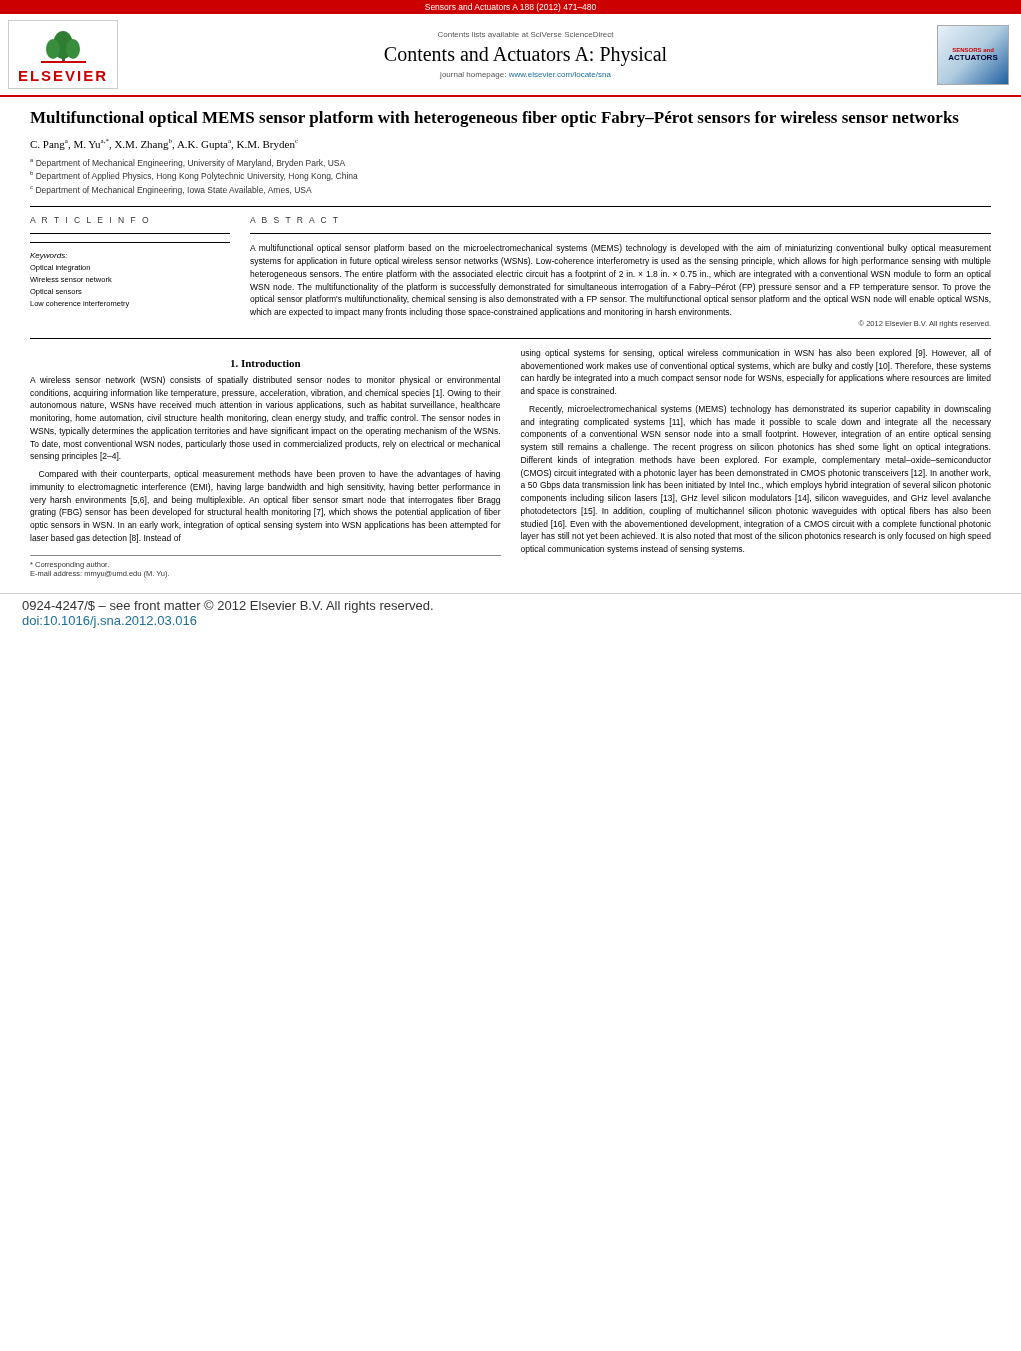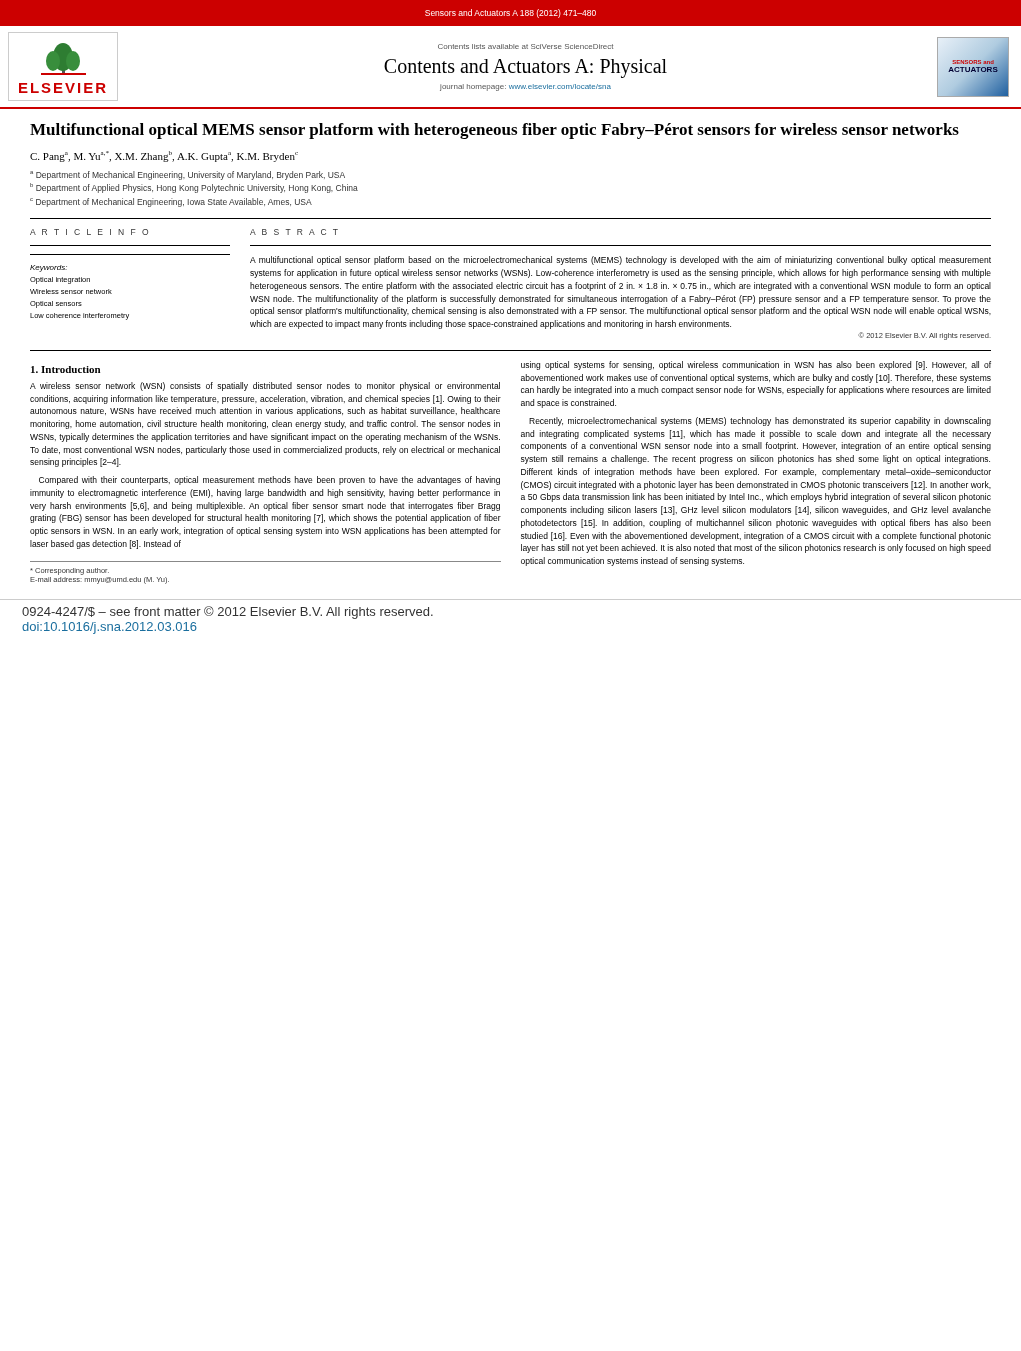--- a/index.html
+++ b/index.html
@@ -11,21 +11,21 @@
       width: 1021px;
       min-height: 1351px;
     }
 
     
     .top-bar {
       background: #c00;
       color: #fff;
       text-align: center;
       font-size: 8.5px;
-      padding: 8px 0;
+      padding: 2px 0;
       font-family: Arial, sans-serif;
     }
 
     
     .journal-header {
       display: flex;
       align-items: stretch;
       border-bottom: 2px solid #c00;
       padding: 6px 8px;
     }
@@ -211,21 +211,22 @@
     }
     .body-left, .body-right {
       flex: 1;
     }
 
     .section-title {
       font-size: 11px;
       font-weight: bold;
       font-family: "Times New Roman", serif;
       margin-bottom: 5px;
-      margin-top: 4px;
+      margin-top: 10px;
+      text-align: center;
     }
 
     .body-text {
       font-size: 8.5px;
       font-family: Arial, sans-serif;
       line-height: 1.5;
       text-align: justify;
     }
     .body-text p {
       margin-bottom: 5px;

